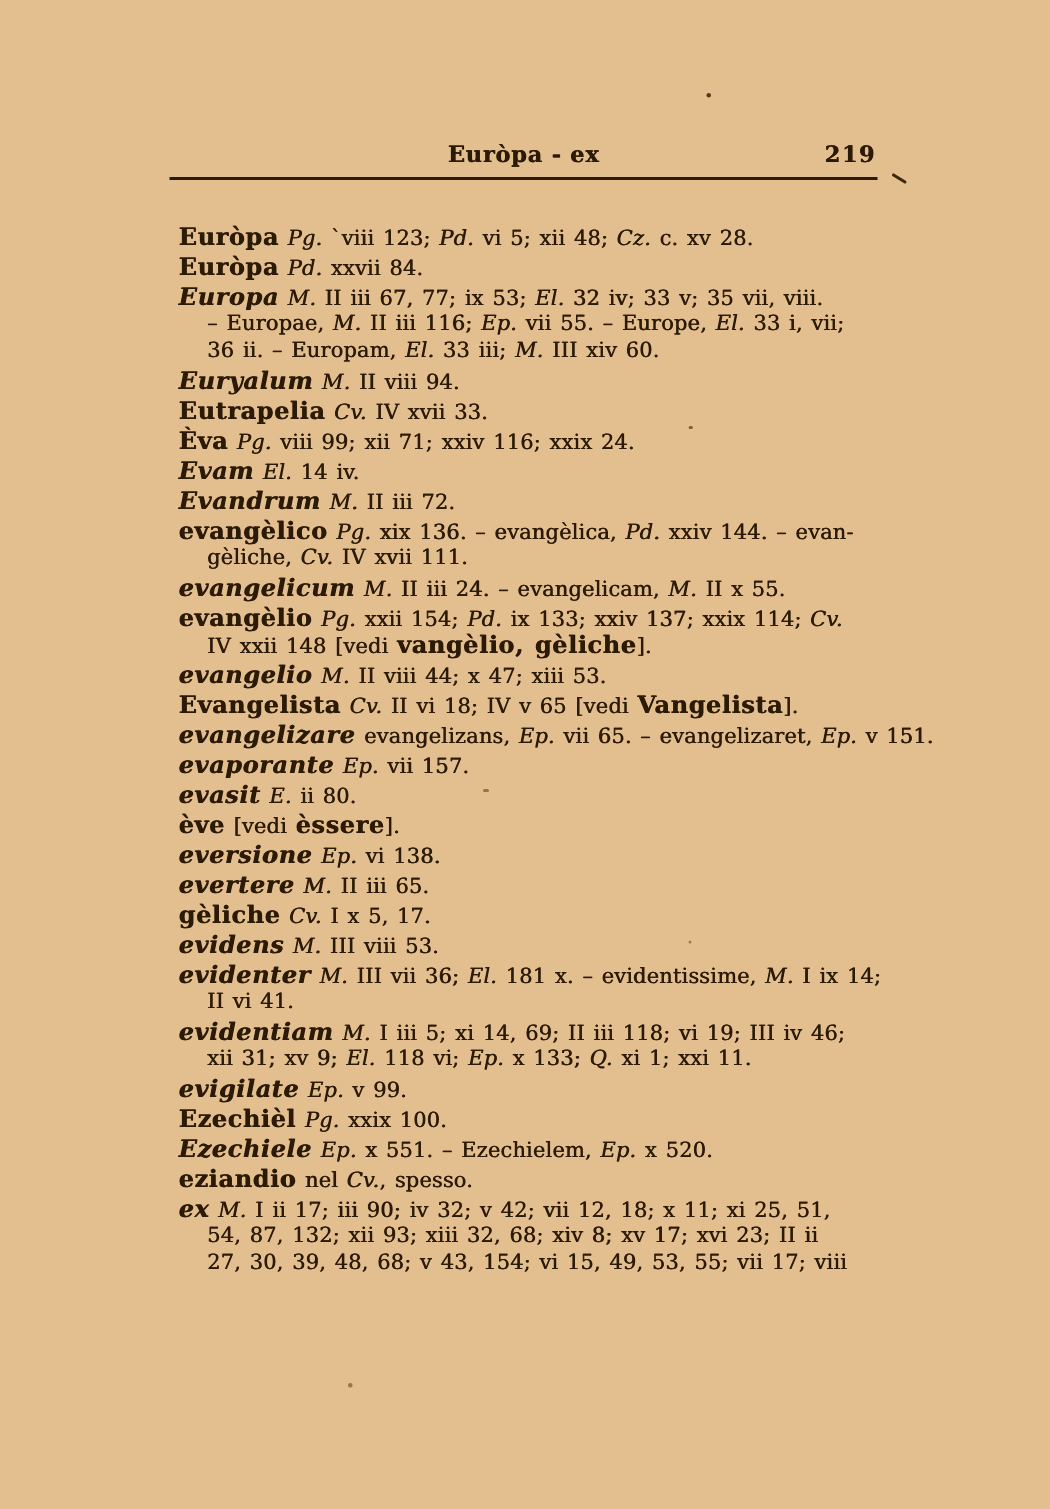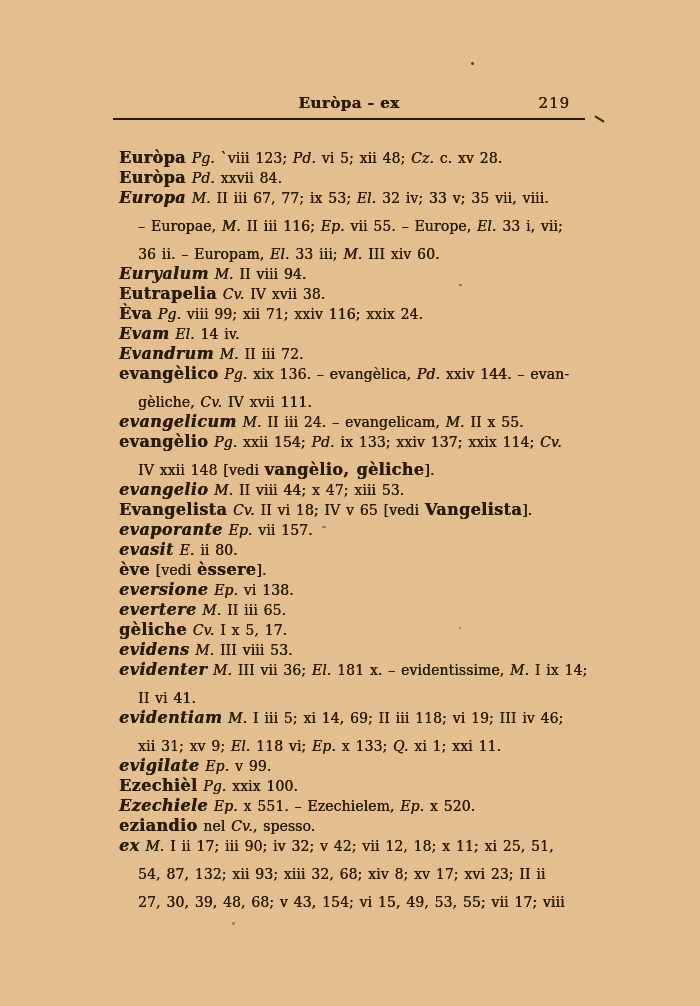--- a/index.html
+++ b/index.html
@@ -16,32 +16,32 @@
     padding:94px 115px 0 113px;
     text-shadow:.35px 0 0 currentColor; 
     overflow:hidden;
   }
   .header { position:relative; height:20px; }
   .running-title {
     display:block; text-align:center;
     font-weight:700; font-size:15px; letter-spacing:.5px;
   }
   .page-number {
-    position:absolute; right:15px; top:0;
-    font-weight:400; font-size:15px; letter-spacing:1px;
+    position:absolute; right:1px; top:0;
+    font-weight:700; font-size:15px; letter-spacing:1px;
   }
   .rule { border-top:2.2px solid #2b1a06; margin-top:4px; }
   .entries { padding-top:29px; padding-left:6px; }
   .entry { margin-bottom:2px; }
   .line {
     white-space:nowrap;
     height:18px; line-height:18px;
     font-size:14px; letter-spacing:.1px; word-spacing:1.2px;
   }
-  .line.cont { padding-left:19px;margin-top:10px; }
+  .line.cont { padding-left:19px; }
   .s-hw, .s-b  { font-weight:700; font-size:16px; letter-spacing:.4px; }
   .s-hwi       { font-weight:700; font-style:italic; font-size:16px; letter-spacing:.4px; }
   .s-i         { font-style:italic; }
   .s-r         { }
   .speck { position:absolute; background:#53391d; border-radius:50%; }
   .speck-a { left:471px; top:62px;  width:3px; height:3px; }
   .speck-b { left:459px; top:284px; width:3px; height:2px; opacity:.75; }
   .speck-c { left:322px; top:526px; width:4px; height:2px; border-radius:1px; opacity:.55; }
   .speck-d { left:459px; top:627px; width:2px; height:2px; opacity:.5; }
   .speck-e { left:232px; top:922px; width:3px; height:3px; opacity:.55; }
@@ -69,21 +69,21 @@
       </div>
       <div class="entry">
         <div class="line"><span class="s-hwi">Europa</span><span class="s-r"> </span><span class="s-i">M.</span><span class="s-r"> II iii 67, 77; ix 53; </span><span class="s-i">El.</span><span class="s-r"> 32 iv; 33 v; 35 vii, viii.</span></div>
         <div class="line cont"><span class="s-r">– Europae, </span><span class="s-i">M.</span><span class="s-r"> II iii 116; </span><span class="s-i">Ep.</span><span class="s-r"> vii 55. – Europe, </span><span class="s-i">El.</span><span class="s-r"> 33 i, vii;</span></div>
         <div class="line cont"><span class="s-r">36 ii. – Europam, </span><span class="s-i">El.</span><span class="s-r"> 33 iii; </span><span class="s-i">M.</span><span class="s-r"> III xiv 60.</span></div>
       </div>
       <div class="entry">
         <div class="line"><span class="s-hwi">Euryalum</span><span class="s-r"> </span><span class="s-i">M.</span><span class="s-r"> II viii 94.</span></div>
       </div>
       <div class="entry">
-        <div class="line"><span class="s-hw">Eutrapelia</span><span class="s-r"> </span><span class="s-i">Cv.</span><span class="s-r"> IV xvii 38.</span></div>
+        <div class="line"><span class="s-hw">Eutrapelia</span><span class="s-r"> </span><span class="s-i">Cv.</span><span class="s-r"> IV xvii 33.</span></div>
       </div>
       <div class="entry">
         <div class="line"><span class="s-hw">Èva</span><span class="s-r"> </span><span class="s-i">Pg.</span><span class="s-r"> viii 99; xii 71; xxiv 116; xxix 24.</span></div>
       </div>
       <div class="entry">
         <div class="line"><span class="s-hwi">Evam</span><span class="s-r"> </span><span class="s-i">El.</span><span class="s-r"> 14 iv.</span></div>
       </div>
       <div class="entry">
         <div class="line"><span class="s-hwi">Evandrum</span><span class="s-r"> </span><span class="s-i">M.</span><span class="s-r"> II iii 72.</span></div>
       </div>
@@ -96,20 +96,23 @@
       </div>
       <div class="entry">
         <div class="line"><span class="s-hw">evangèlio</span><span class="s-r"> </span><span class="s-i">Pg.</span><span class="s-r"> xxii 154; </span><span class="s-i">Pd.</span><span class="s-r"> ix 133; xxiv 137; xxix 114; </span><span class="s-i">Cv.</span></div>
         <div class="line cont"><span class="s-r">IV xxii 148 [vedi </span><span class="s-b">vangèlio, gèliche</span><span class="s-r">].</span></div>
       </div>
       <div class="entry">
         <div class="line"><span class="s-hwi">evangelio</span><span class="s-r"> </span><span class="s-i">M.</span><span class="s-r"> II viii 44; x 47; xiii 53.</span></div>
       </div>
       <div class="entry">
         <div class="line"><span class="s-hw">Evangelista</span><span class="s-r"> </span><span class="s-i">Cv.</span><span class="s-r"> II vi 18; IV v 65 [vedi </span><span class="s-b">Vangelista</span><span class="s-r">].</span></div>
+      </div>
+      <div class="entry">
+        <div class="line"><span class="s-hwi">evangelizare</span><span class="s-r"> evangelizans, </span><span class="s-i">Ep.</span><span class="s-r"> vii 65. – evangelizaret, </span><span class="s-i">Ep.</span><span class="s-r"> v 151.</span></div>
       </div>
       <div class="entry">
         <div class="line"><span class="s-hwi">evaporante</span><span class="s-r"> </span><span class="s-i">Ep.</span><span class="s-r"> vii 157.</span></div>
       </div>
       <div class="entry">
         <div class="line"><span class="s-hwi">evasit</span><span class="s-r"> </span><span class="s-i">E.</span><span class="s-r"> ii 80.</span></div>
       </div>
       <div class="entry">
         <div class="line"><span class="s-hw">ève</span><span class="s-r"> [vedi </span><span class="s-b">èssere</span><span class="s-r">].</span></div>
       </div>

